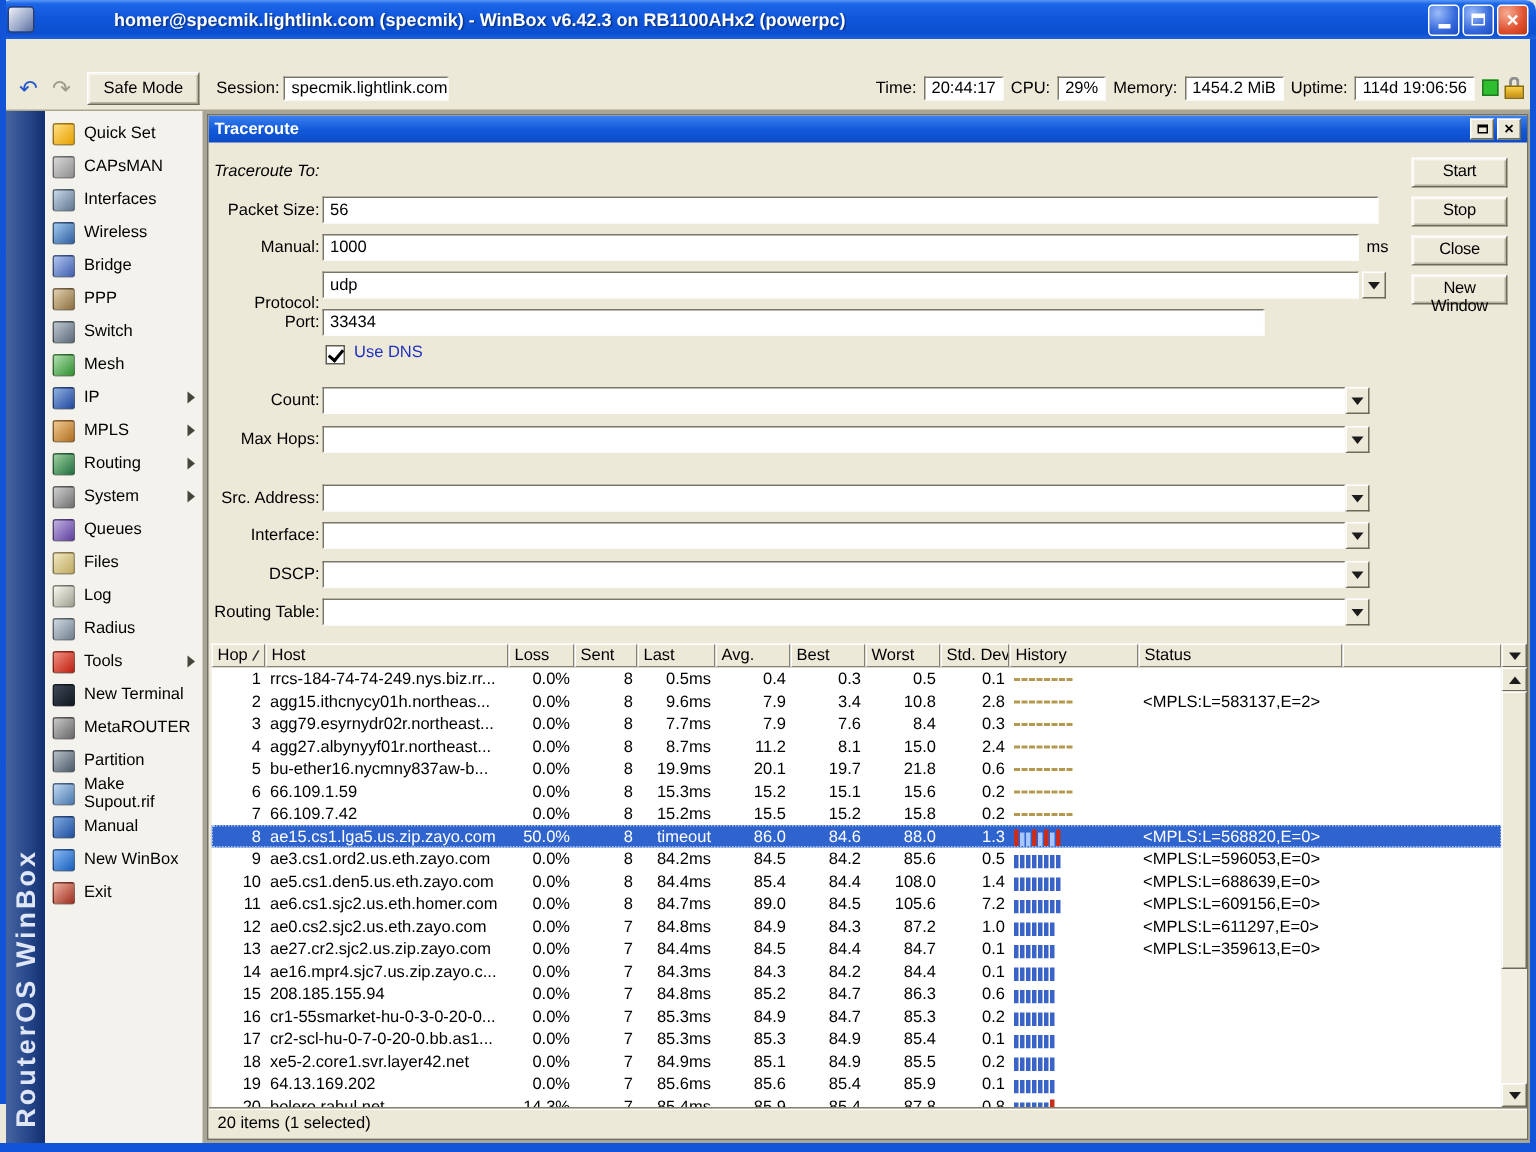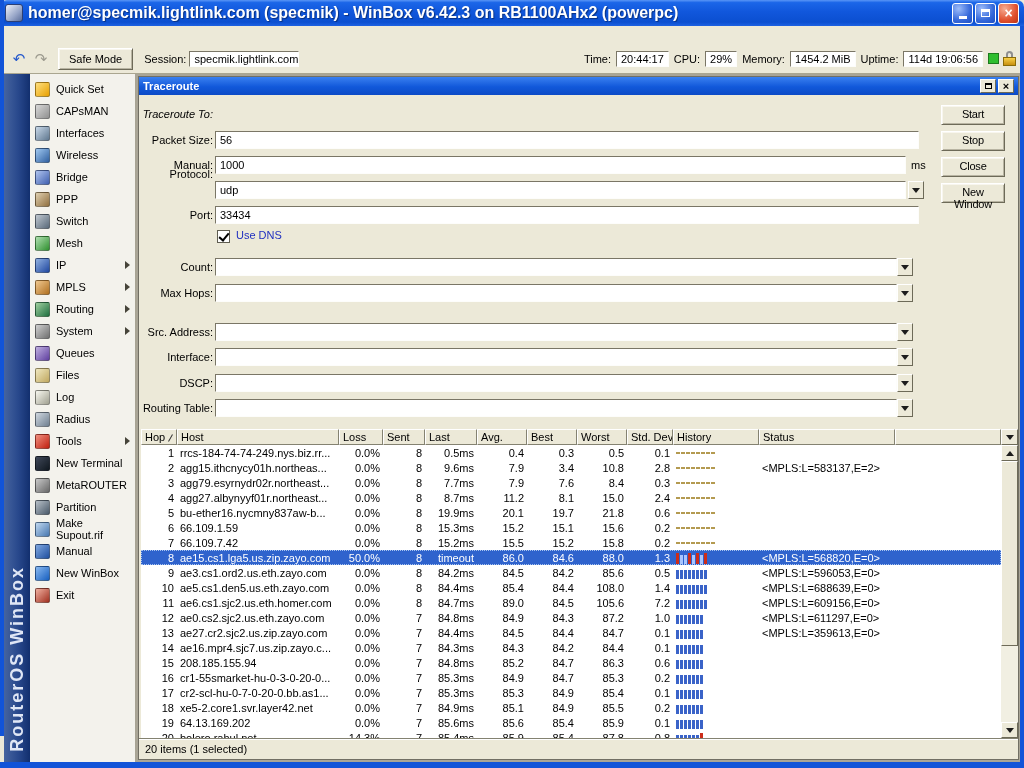--- a/index.html
+++ b/index.html
@@ -6,22 +6,22 @@
   .page { position:relative; width:1024px; height:768px; overflow:hidden;
           font-family:"Liberation Sans",sans-serif; font-size:11px; color:#000;
           background:#ece9d8; }
 
   
   .titlebar { position:absolute; left:0; top:0; width:1024px; height:26px;
     background:linear-gradient(180deg,#5a96f6 0%,#1b66e8 10%,#1157dc 45%,#0b4fd0 85%,#1d61e2 100%);
     border-radius:7px 7px 0 0; display:flex; align-items:center; padding:0 5px; box-sizing:border-box; }
   .app-icon { width:16px; height:16px; margin-right:5px; flex:none;
     background:linear-gradient(135deg,#eef1f8,#98a6c8 60%,#5a6d9a); border:1px solid #2c3f74; border-radius:3px; }
-  .title-text { color:#fff; font-weight:bold; font-size:16px; white-space:nowrap; overflow:hidden;
-    text-shadow:1px 1px 1px #09307e; }
+  .title-text { color:#fff; font-weight:bold; font-size:12px; white-space:nowrap; overflow:hidden;
+    text-shadow:1px 1px 1px #09307e;margin-left:48px; }
   .win-btns { margin-left:auto; display:flex; gap:2px; }
   .wbtn { width:21px; height:21px; border:1px solid #fff; border-radius:3px; box-sizing:border-box;
     display:flex; align-items:center; justify-content:center; color:#fff; }
   .wbtn.bluebtn { background:radial-gradient(circle at 30% 25%,#9cbcfa,#3568da 60%,#1c4ec4); }
   .wbtn.redbtn  { background:radial-gradient(circle at 30% 25%,#f6ac92,#e0502e 60%,#bd3413); font-size:14px; font-weight:bold; }
   .glyph-min { width:8px; height:3px; background:#fff; margin-top:9px; }
   .glyph-max { width:9px; height:8px; border:1px solid #fff; border-top-width:3px; box-sizing:border-box; }
 
   .edge { position:absolute; background:#1254d8; }
   .edge-l { left:0; top:26; width:4px; height:736px; }
@@ -791,27 +791,27 @@
         <span class="arr-down"></span>
       </div>
 
     <div class="wstatus">20 items (1 selected)</div>
   <div class="flabel" style="top: 28px; font-style: italic;">Traceroute To:</div>
       <div class="flabel" style="top: 54px;">Packet Size:</div>
       <div class="finput" style="top: 54px; width: 704px;">56</div>
       <div class="flabel" style="top: 79px;">Manual:</div>
       <div class="finput" style="top: 79px; width: 691px;">1000</div>
       <div class="unitlbl" style="top: 79px;">ms</div>
-      <div class="flabel" style="top: 88px;">Protocol:</div>
+      <div class="flabel" style="top: 116px;">Protocol:</div>
       <div class="finput" style="top: 104px; width: 691px;">udp</div>
       <div class="dbtn" style="top: 104px; left: 769px;">
         <span class="arr-down"></span>
       </div>
       <div class="flabel" style="top: 129px;">Port:</div>
-      <div class="finput" style="top: 129px; width: 704px;">33434</div>
+      <div class="finput" style="top: 129px; width: 628px;">33434</div>
       <div class="flabel" style="top: 181px;">Count:</div>
       <div class="finput" style="top: 181px; width: 682px;"></div>
       <div class="dbtn" style="top: 181px; left: 758px;">
         <span class="arr-down"></span>
       </div>
       <div class="flabel" style="top: 207px;">Max Hops:</div>
       <div class="finput" style="top: 207px; width: 682px;"></div>
       <div class="dbtn" style="top: 207px; left: 758px;">
         <span class="arr-down"></span>
       </div>

